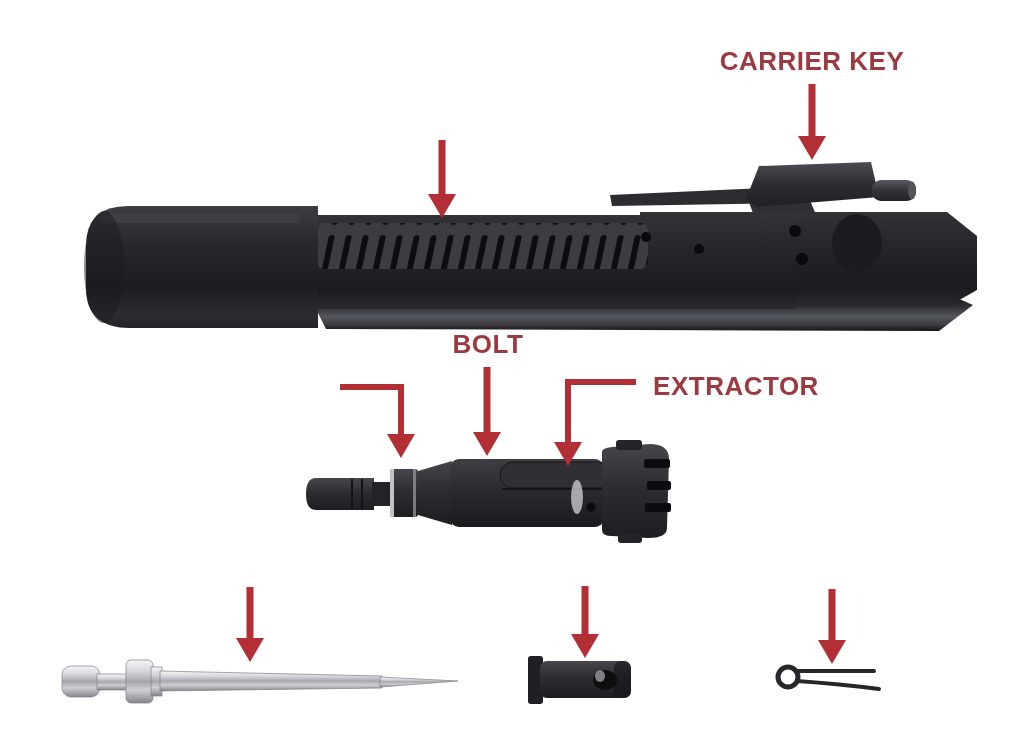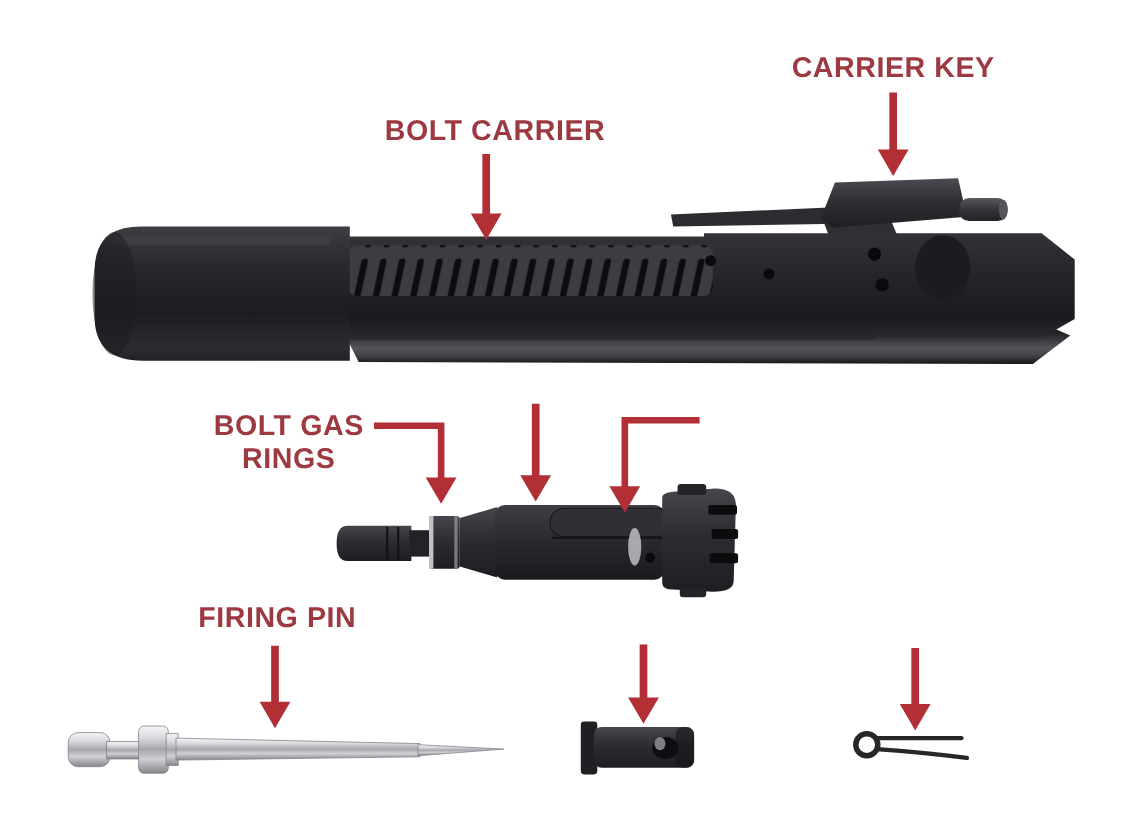--- a/index.html
+++ b/index.html
@@ -175,17 +175,16 @@
       <path class="arrow" d="M483.5,367 h7 V432 h10.5 L487,456 L473,432 h10.5 Z"></path>
       <path class="arrow" d="M340,384 H404 V434 H415 L401,458 L387,434 H398 V390 H340 Z"></path>
       <path class="arrow" d="M636,379 H565 V442 H554 L568,466 L582,442 H571 V385 H636 Z"></path>
       <path class="arrow" d="M246.5,587 h7 V638 h10.5 L250,662 L236,638 h10.5 Z"></path>
       <path class="arrow" d="M581.5,586 h7 V634 h10.5 L585,658 L571,634 h10.5 Z"></path>
       <path class="arrow" d="M828.5,589 h7 V640 h10.5 L832,664 L818,640 h10.5 Z"></path>
     </g>
   </svg>
 
   <div class="label lbl-carrier-key">CARRIER KEY</div>
-  <div class="label lbl-bolt-carrier">BOLT CARRIER</div>
-  <div class="label lbl-bolt-gas-rings">BOLT GAS RINGS</div>
-  <div class="label lbl-firing-pin">FIRING PIN</div>
+  <div class="label lbl-bolt">BOLT</div>
+  <div class="label lbl-extractor">EXTRACTOR</div>
 
 </div>
 
 </body></html>

